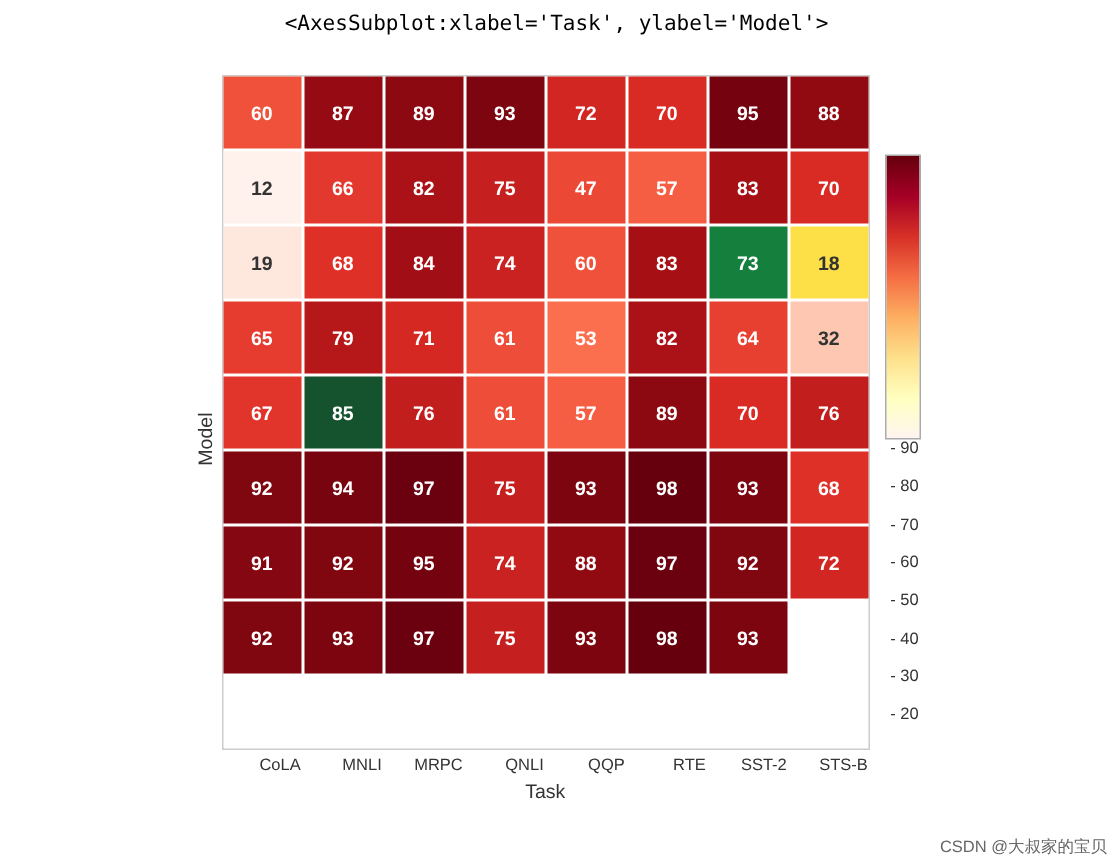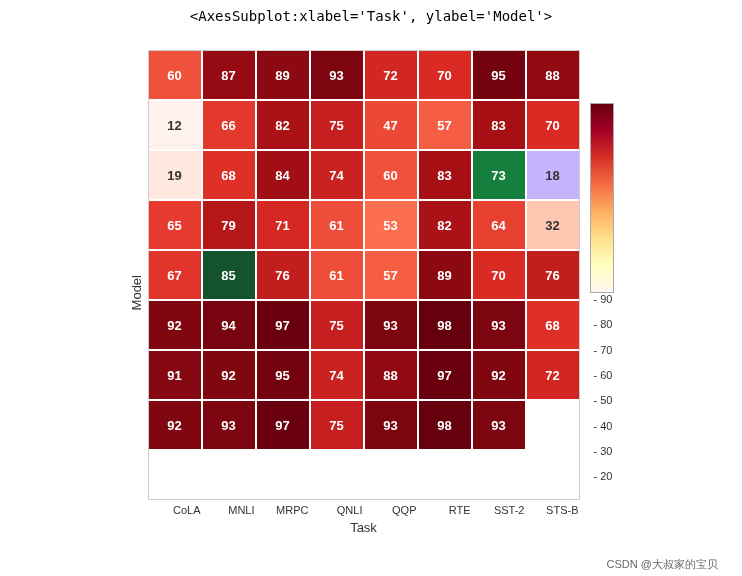--- a/index.html
+++ b/index.html
@@ -119,21 +119,21 @@
       align-items: flex-start;
       height: 380px;
     }
 
     .watermark {
       font-size: 11px;
       color: #666;
       font-family: sans-serif;
       text-align: right;
       width: 100%;
-      padding-right: 24px;
+      padding-right: 4px;
       padding-bottom: 4px;
     }
 
     .right-section {
       display: flex;
       flex-direction: column;
       align-items: flex-start;
       margin-left: 10px;
     }
   </style>
@@ -163,21 +163,21 @@
         <div class="cell" style="background-color: rgb(245, 94, 67); color: white;">57</div>
         <div class="cell" style="background-color: rgb(166, 16, 21); color: white;">83</div>
         <div class="cell" style="background-color: rgb(217, 42, 36); color: white;">70</div>
         <div class="cell" style="background-color: rgb(254, 232, 222); color: rgb(51, 51, 51);">19</div>
         <div class="cell" style="background-color: rgb(223, 48, 40); color: white;">68</div>
         <div class="cell" style="background-color: rgb(162, 14, 21); color: white;">84</div>
         <div class="cell" style="background-color: rgb(201, 34, 32); color: white;">74</div>
         <div class="cell" style="background-color: rgb(239, 81, 59); color: white;">60</div>
         <div class="cell" style="background-color: rgb(166, 16, 21); color: white;">83</div>
         <div class="cell" style="background-color: #15803d; color: white; text-align: right;">73</div>
-        <div class="cell" style="background-color: #c4b5fd; color: rgb(51, 51, 51);">18</div>
+        <div class="cell" style="background-color: #fde047; color: rgb(51, 51, 51);">18</div>
         <div class="cell" style="background-color: rgb(229, 60, 47); color: white;">65</div>
         <div class="cell" style="background-color: rgb(182, 24, 26); color: white;">79</div>
         <div class="cell" style="background-color: rgb(213, 40, 35); color: white;">71</div>
         <div class="cell" style="background-color: rgb(237, 77, 57); color: white;">61</div>
         <div class="cell" style="background-color: rgb(251, 111, 79); color: white;">53</div>
         <div class="cell" style="background-color: rgb(170, 18, 23); color: white;">82</div>
         <div class="cell" style="background-color: rgb(231, 64, 49); color: white;">64</div>
         <div class="cell" style="background-color: rgb(253, 199, 178); color: rgb(51, 51, 51);">32</div>
         <div class="cell" style="background-color: rgb(225, 52, 42); color: white;">67</div>
         <div class="cell" style="background-color: #14532d; color: white;">85</div>

